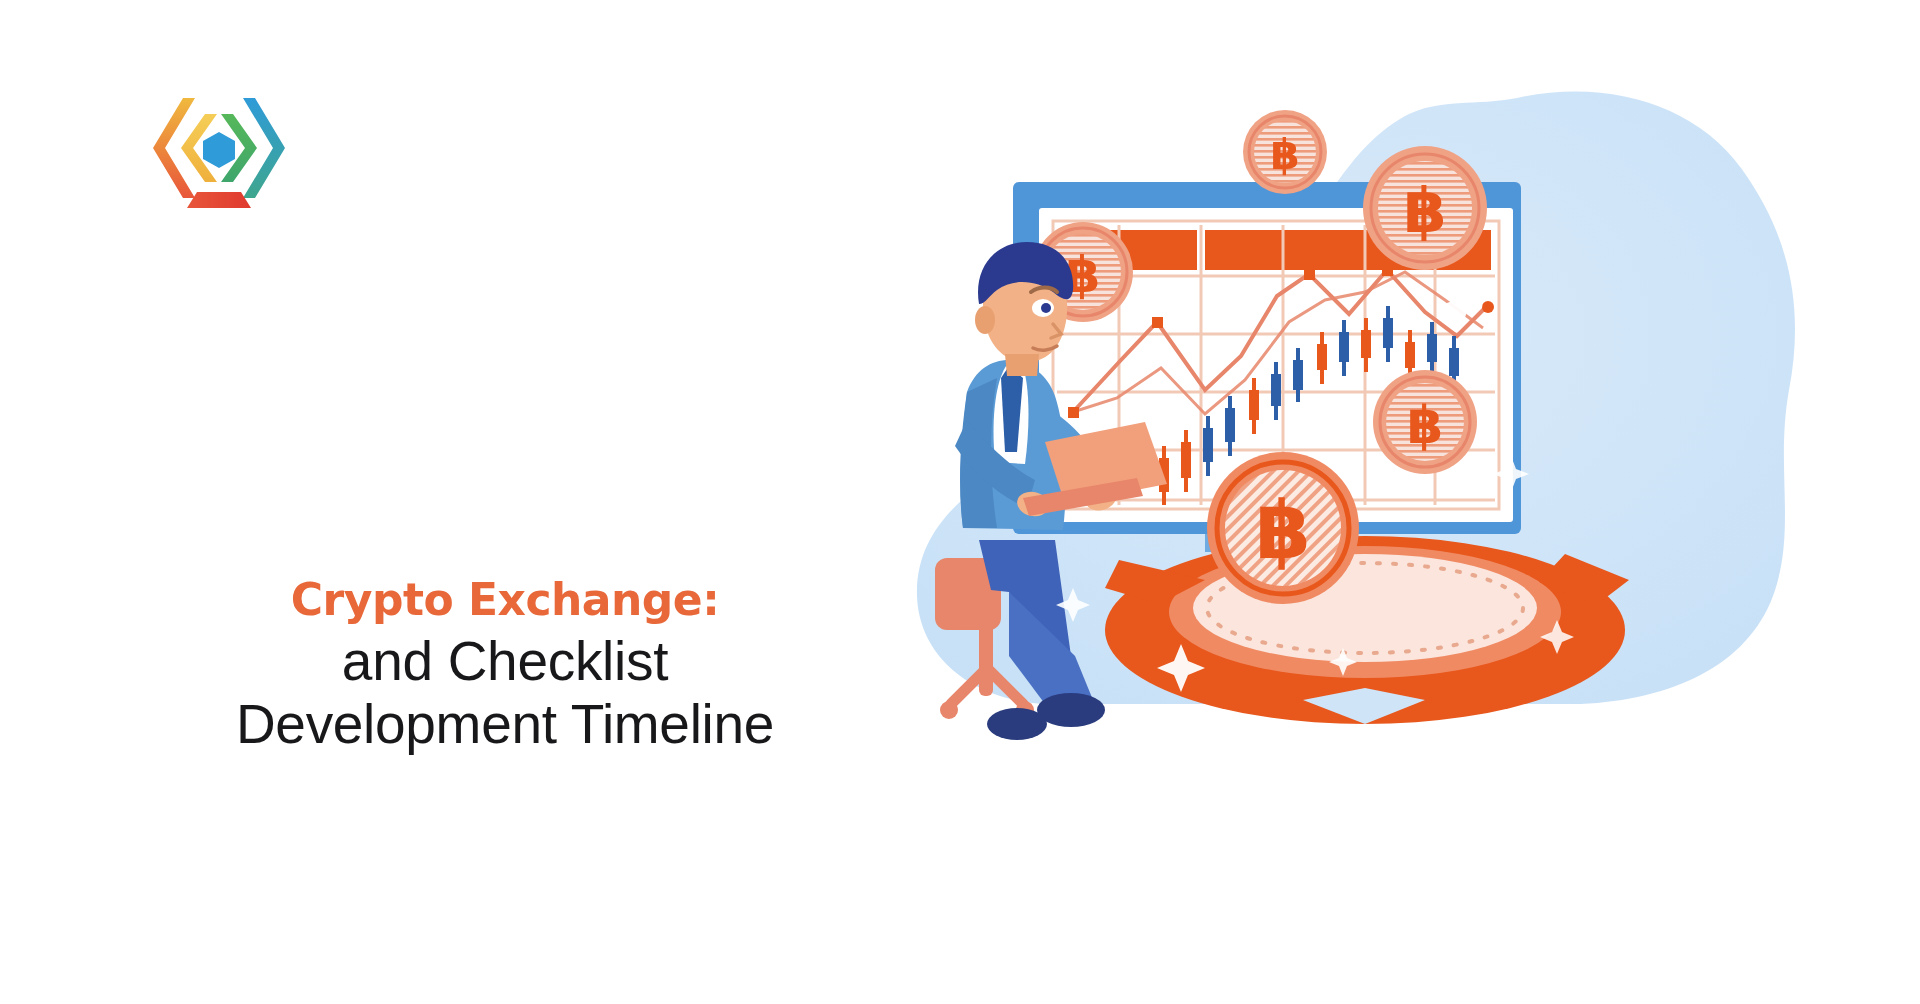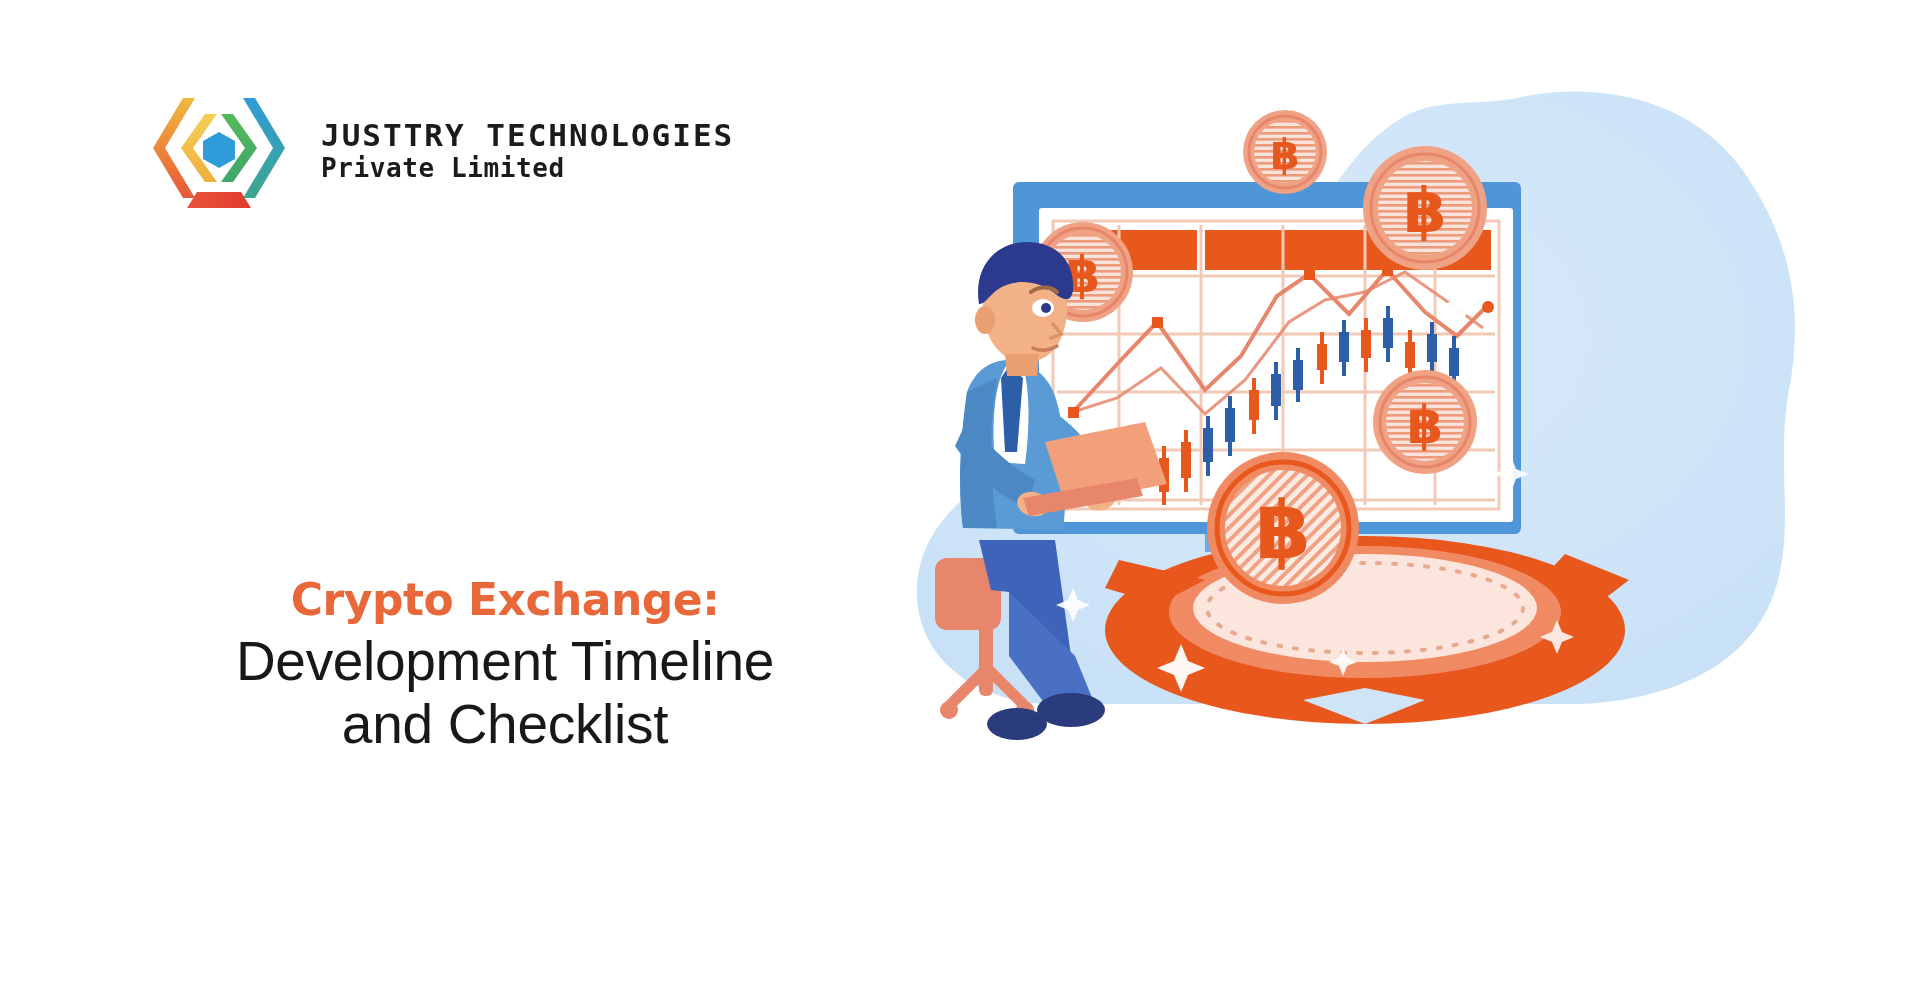--- a/index.html
+++ b/index.html
@@ -83,30 +83,26 @@
         <path d="M100 8 L130 58 L100 108 L112 108 L142 58 L112 8 Z" fill="url(#gR1)" transform="translate(-2,2)"></path>
 
         <path d="M78 24 L102 58 L78 92 L90 92 L114 58 L90 24 Z" fill="url(#gR2)" transform="translate(-2,2)"></path>
 
         <path d="M52 104 L96 104 L106 120 L42 120 Z" fill="url(#gB1)"></path>
 
         <polygon points="74,44 90,53 90,71 74,80 58,71 58,53" fill="#2F9BD8"></polygon>
       </svg>
     </div>
 
-    <div class="logo-text">
-      <div class="logo-title">JUSTTRY TECHNOLOGIES</div>
-      <div class="logo-sub">Private Limited</div>
-    </div>
   </div>
 
   <div class="headline">
     <div class="hl-1">Crypto Exchange:</div>
+    <div class="hl-2">and Checklist</div>
     <div class="hl-2">Development Timeline</div>
-    <div class="hl-2">and Checklist</div>
   </div>
 
   <div class="illo">
     <svg viewBox="0 0 1010 720" xmlns="http://www.w3.org/2000/svg" aria-hidden="true">
       <defs>
 
         <pattern id="hatchH" width="6" height="6" patternUnits="userSpaceOnUse">
           <rect width="6" height="6" fill="#F7E3DB"></rect>
           <rect width="6" height="2.6" fill="#EE9B7C"></rect>
         </pattern>

